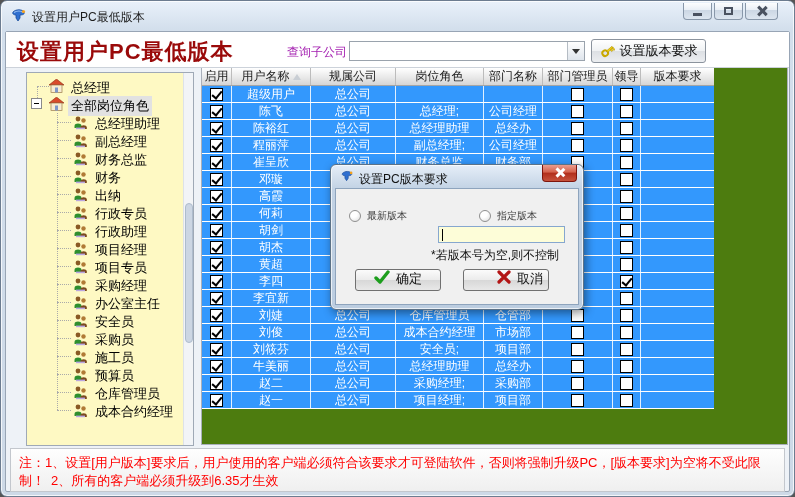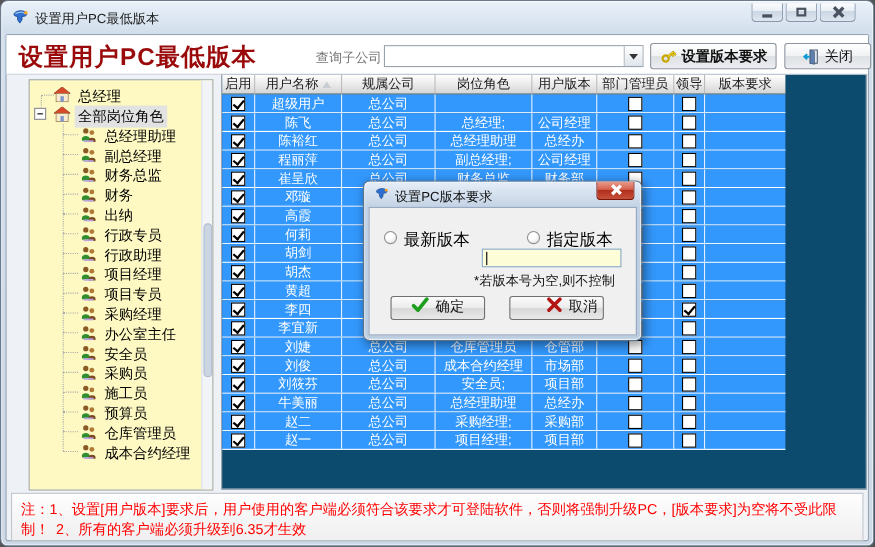--- a/index.html
+++ b/index.html
@@ -22,46 +22,46 @@
   .glyph-max { width:9px; height:8px; border:2px solid #4a5260; }
   .glyph-x { position:relative; width:10px; height:10px; }
   .glyph-x::before,.glyph-x::after { content:""; position:absolute; left:4px; top:-1px; width:2.5px; height:12px; background:#4a5260; }
   .glyph-x::before { transform:rotate(45deg); } .glyph-x::after { transform:rotate(-45deg); }
 
   .client { position:absolute; left:4px; top:30px; right:4px; bottom:4px; background:#eef2f7; border:1px solid #98a5b5; border-radius:2px; }
 
   
   .hdr { position:absolute; left:0; top:0; right:0; height:36px; background:#fff; border-bottom:1px solid #ccd2da; }
   .big-title { position:absolute; left:11px; top:5px; font-size:22px; font-weight:bold; color:#9a0a0a; letter-spacing:1px; }
-  .q-label { position:absolute; left:281px; top:12px; font-size:12px; color:#737373; }
+  .q-label { position:absolute; left:281px; top:12px; font-size:12px; color:#a21caf; }
   .combo { position:absolute; left:343px; top:9px; width:236px; height:20px; background:#fff; border:1px solid #9aa3ad; display:flex; }
   .combo-text { flex:1; font-size:12px; padding:3px 4px; color:#222; }
   .combo-arrow { width:17px; border-left:1px solid #b5bcc4; background:linear-gradient(#fefefe,#dfe5ec); display:flex; align-items:center; justify-content:center; }
   .tri-down { width:0; height:0; border:4px solid transparent; border-top:5px solid #333; margin-top:4px; }
   .tbtn { position:absolute; height:24px; border:1px solid #8b939d; border-radius:3px;
           background:linear-gradient(#ffffff,#f0f2f4 48%,#dde0e4 52%,#eceef1);
           display:flex; align-items:center; justify-content:center; gap:5px; font-size:13px; color:#111; }
-  .tbtn-set { left:585px; top:7px; width:115px;font-weight:bold; }
+  .tbtn-set { left:585px; top:7px; width:115px; }
   .tbtn-close { left:707px; top:7px; width:79px; }
 
   
   .tree-panel { position:absolute; left:20px; top:40px; width:168px; height:374px; background:#fef9c3; border:1px solid #9fa9b6; overflow:hidden; }
   .tree-item { position:absolute; height:18px; display:flex; align-items:center; font-size:13px; color:#000; white-space:nowrap; }
   .tree-label { padding:1px 3px; }
   .tree-label.sel { background:#e2e2e2; }
   .expander { position:absolute; width:11px; height:11px; background:#fff; border:1px solid #8a8a8a; }
   .expander::before { content:""; position:absolute; left:2px; top:4px; width:5px; height:1px; background:#000; }
   .dotline-v { position:absolute; width:0; border-left:1px dotted #aaa; }
   .dotline-h { position:absolute; height:0; border-top:1px dotted #aaa; }
   .tree-scroll { position:absolute; right:0; top:0; width:10px; height:100%; background:#f2f4f7; border-left:1px solid #dde2e8; }
   .tree-thumb { position:absolute; left:1px; width:8px; border-radius:4px; background:#ccd6e3; border:1px solid #aebccd; }
   .split-arrow { position:absolute; left:193px; top:216px; width:0; height:0; border:5px solid transparent; border-right:6px solid #222; }
 
   
-  .grid { position:absolute; left:195px; top:36px; width:587px; height:377px; background:#0c4a6e; border:1px solid #a9afba; border-top:none; }
+  .grid { position:absolute; left:195px; top:36px; width:587px; height:377px; background:#4d7c0f; border:1px solid #a9afba; border-top:none; }
   .gheader { position:absolute; left:0; top:0; height:18px; display:flex; background:linear-gradient(#ffffff,#e9e9e9 55%,#d5d5d5); border-bottom:1px solid #a5a5a5; }
   .gh-cell { display:flex; align-items:center; justify-content:center; gap:3px; font-size:12px; color:#1b1b1b; border-right:1px solid #bcbcbc; overflow:hidden; white-space:nowrap; }
   .sort-tri { width:0; height:0; border:4px solid transparent; border-bottom:6px solid #c9ced4; margin-bottom:3px; }
   .grows { position:absolute; left:0; top:18px; }
   .grow { display:flex; height:17px; background:#3398fd; border-bottom:1px solid #fff; }
   .g-cell { display:flex; align-items:center; justify-content:center; font-size:12px; color:#fff; border-right:1px solid rgba(255,255,255,.85); overflow:hidden; white-space:nowrap; }
   .c0{width:30px}.c1{width:79px}.c2{width:85px}.c3{width:88px}.c4{width:59px}.c5{width:70px}.c6{width:28px}.c7{width:73px;border-right:none}
   .cbx { width:13px; height:13px; background:#fff; border:1.5px solid #000; position:relative; }
   .cbx.on::after { content:""; position:absolute; left:2.5px; top:0px; width:4px; height:8px; border-right:2px solid #000; border-bottom:2px solid #000; transform:rotate(40deg); }
   .gfooter { position:absolute; left:0; top:354px; width:513px; height:22px; background:#ededed; border-top:1px solid #b9b9b9; border-bottom:1px solid #b9b9b9; border-right:1px solid #b9b9b9; }
@@ -78,21 +78,21 @@
          box-shadow:2px 3px 10px rgba(0,0,0,.45), inset 0 0 0 1px rgba(255,255,255,.7); }
   .dlg-ico { position:absolute; left:9px; top:5px; width:14px; height:14px; }
   .dlg-title { position:absolute; left:28px; top:6px; font-size:12px; color:#111; }
   .dlg-close { position:absolute; right:6px; top:0; width:35px; height:17px; border:1px solid #7e150c; border-top:none; border-radius:0 0 4px 4px;
                background:linear-gradient(#f0a globalization); background:linear-gradient(#eb9c8d,#d4614c 45%,#b12e1b 50%,#c6523c);
                display:flex; align-items:center; justify-content:center; }
   .dlg-close .glyph-x::before,.dlg-close .glyph-x::after { background:#fff; width:2.5px; height:11px; }
   .dlg-body { position:absolute; left:4px; right:4px; top:23px; bottom:4px; background:#f0f0f0; border:1px solid #8ea4bd; }
   .radio { position:absolute; width:12px; height:12px; border:1px solid #8f8f8f; border-radius:50%;
            background:radial-gradient(circle at 35% 30%, #ffffff 35%, #dcdcdc); }
-  .rlabel { position:absolute; font-size:15px; color:#000000; }
+  .rlabel { position:absolute; font-size:10px; color:#404040; }
   .dlg-input { position:absolute; left:102px; top:37px; width:127px; height:17px; background:#fdfdd8; border:1px solid #86a7cf; }
   .caret { position:absolute; left:3px; top:2px; width:1px; height:12px; background:#000; }
   .dlg-note { position:absolute; left:95px; top:58px; font-size:12px; color:#111; }
   .dlg-btn { position:absolute; top:80px; width:86px; height:22px; border:1px solid #707070; border-radius:3px;
              background:linear-gradient(#fbfbfb,#ececec 48%,#d8d8d8 52%,#e8e8e8);
              display:flex; align-items:flex-start; justify-content:center; gap:6px; font-size:13px; color:#111; }
   .btn-ok { left:19px; } .btn-cancel { left:127px;padding-left:28px; }
 </style>
 </head>
 <body>
@@ -135,28 +135,20 @@
           <svg width="15" height="15" viewBox="0 0 15 15">
             <g transform="rotate(-40 7 7)">
               <circle cx="4.2" cy="7.5" r="2.8" fill="none" stroke="#c9a800" stroke-width="2"></circle>
               <rect x="6.8" y="6.6" width="7" height="1.9" fill="#f5d312" stroke="#a08400" stroke-width="0.5"></rect>
               <rect x="10.2" y="8.2" width="1.6" height="2.2" fill="#f5d312" stroke="#a08400" stroke-width="0.5"></rect>
               <rect x="12.6" y="8.2" width="1.4" height="2.8" fill="#f5d312" stroke="#a08400" stroke-width="0.5"></rect>
             </g>
           </svg>
           <span>设置版本要求</span>
         </div>
-        <div class="tbtn tbtn-close">
-          <svg width="15" height="15" viewBox="0 0 15 15">
-            <rect x="6.5" y="1.5" width="6.5" height="12" fill="#e8edf4" stroke="#51607a" stroke-width="1"></rect>
-            <path d="M6.5,1.5 L10.5,3 L10.5,14.5 L6.5,13.5 Z" fill="#5f7fae" stroke="#3c5478" stroke-width="0.6"></path>
-            <path d="M6,7.5 L1.5,7.5 M3.8,5.2 L1.2,7.5 L3.8,9.8" stroke="#0a9ad6" stroke-width="1.8" fill="none"></path>
-          </svg>
-          <span>关闭</span>
-        </div>
       </div>
 
       <div class="tree-panel">
         <div class="dotline-v" style="left:10px; top:13px; height:18px;"></div>
         <div class="dotline-v" style="left:30px; top:40px; height:297px;"></div>
         <div class="tree-item" style="left:0; top:4px;">
           <div class="dotline-h" style="left:10px; top:9px; width:12px;"></div>
           <svg style="position:absolute;left:22px;top:2px;" width="15" height="14" viewBox="0 0 15 14">
             <polygon points="7.5,0 15,6 0,6" fill="#d94a2b" stroke="#8a2a12" stroke-width="0.6"></polygon>
             <rect x="2" y="6" width="11" height="7.5" fill="#f7ecd2" stroke="#9a7b4a" stroke-width="0.7"></rect>
@@ -377,21 +369,21 @@
               <span>用户名称</span>
               <div class="sort-tri"></div>
             </div>
             <div class="gh-cell c2">
               <span>规属公司</span>
             </div>
             <div class="gh-cell c3">
               <span>岗位角色</span>
             </div>
             <div class="gh-cell c4">
-              <span>用户版本</span>
+              <span>部门名称</span>
             </div>
             <div class="gh-cell c5">
               <span>部门管理员</span>
             </div>
             <div class="gh-cell c6">
               <span>领导</span>
             </div>
             <div class="gh-cell c7">
               <span>版本要求</span>
             </div>

